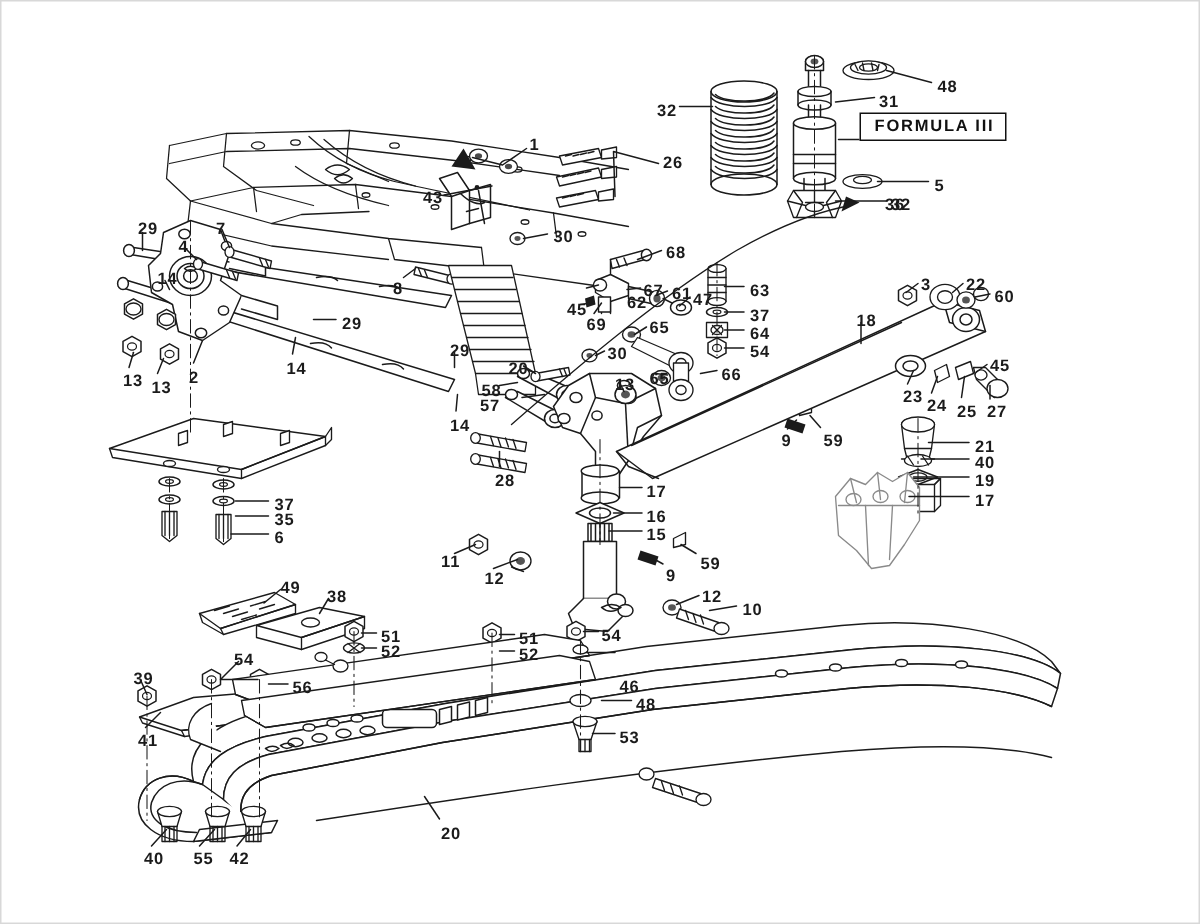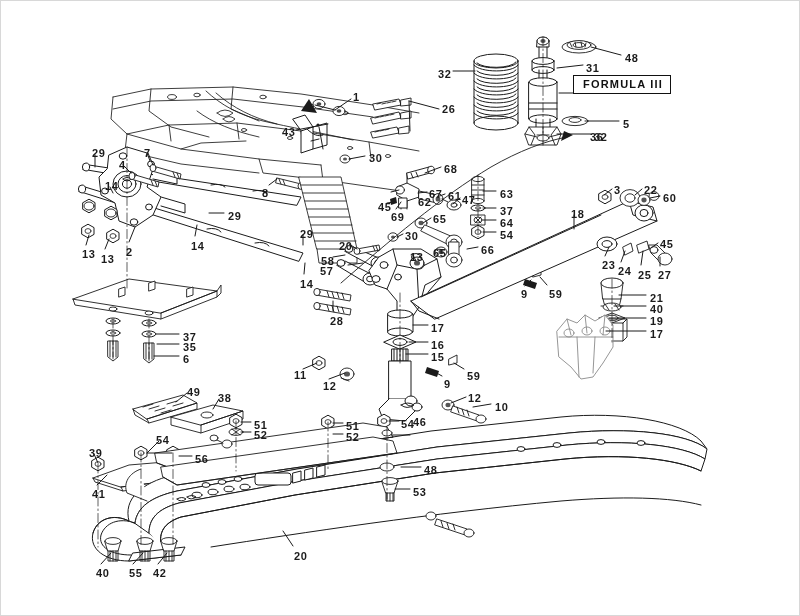--- a/index.html
+++ b/index.html
@@ -766,21 +766,21 @@
       <div class="callout" style="left: 182px; top: 331px;">37</div>
       <div class="callout" style="left: 182px; top: 341px;">35</div>
       <div class="callout" style="left: 182px; top: 353px;">6</div>
       <div class="callout" style="left: 186px; top: 386px;">49</div>
       <div class="callout" style="left: 217px; top: 392px;">38</div>
       <div class="callout" style="left: 253px; top: 419px;">51</div>
       <div class="callout" style="left: 253px; top: 429px;">52</div>
       <div class="callout" style="left: 345px; top: 420px;">51</div>
       <div class="callout" style="left: 345px; top: 431px;">52</div>
       <div class="callout" style="left: 400px; top: 418px;">54</div>
-      <div class="callout" style="left: 412px; top: 416px;">46</div>
+      <div class="callout" style="left: 412px; top: 452px;">46</div>
       <div class="callout" style="left: 423px; top: 464px;">48</div>
       <div class="callout" style="left: 412px; top: 486px;">53</div>
       <div class="callout" style="left: 155px; top: 434px;">54</div>
       <div class="callout" style="left: 194px; top: 453px;">56</div>
       <div class="callout" style="left: 88px; top: 447px; text-align: center;">39</div>
       <div class="callout" style="left: 91px; top: 488px;">41</div>
       <div class="callout" style="left: 95px; top: 567px;">40</div>
       <div class="callout" style="left: 128px; top: 567px;">55</div>
       <div class="callout" style="left: 152px; top: 567px;">42</div>
       <div class="callout" style="left: 293px; top: 550px;">20</div>

